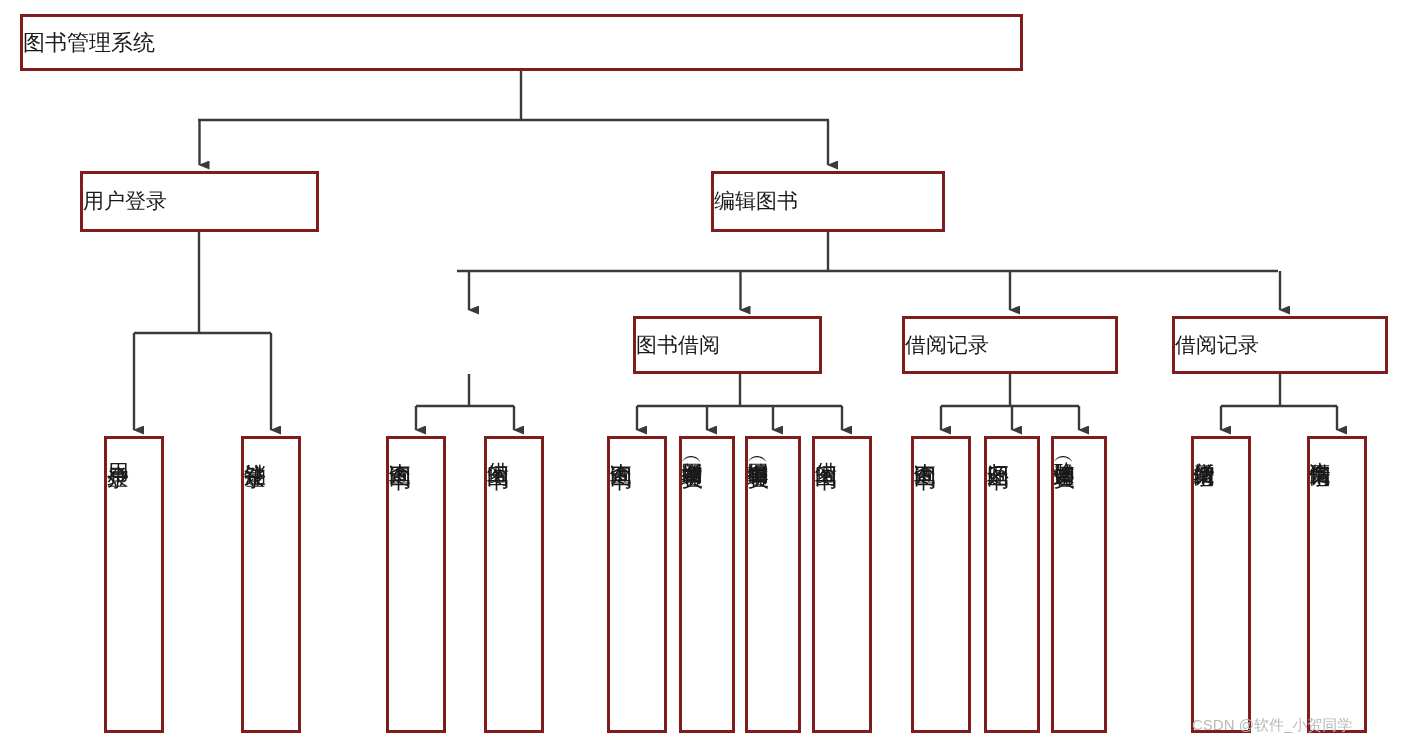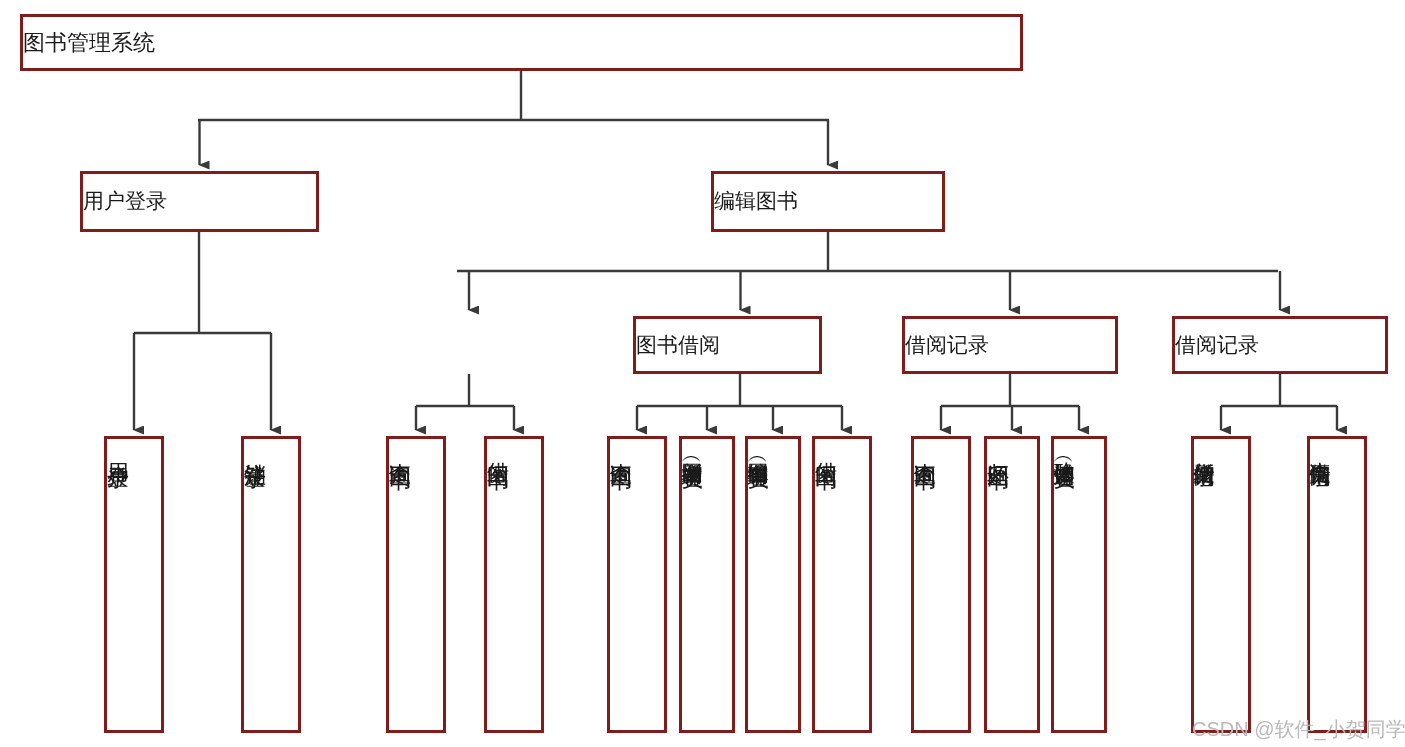--- a/index.html
+++ b/index.html
@@ -60,21 +60,21 @@
     font-size: 22px;
     letter-spacing: 2px;
     line-height: 1;
   }
   .node.vert.tall-text .node-label {
     font-size: 21px;
     letter-spacing: 1px;
   }
   .watermark {
     position: absolute;
-    font-size: 20px;
+    font-size: 15px;
     color: #b9b9b9;
     white-space: nowrap;
     user-select: none;
     text-align: right;
   }
 </style>
 </head>
 <body>
 
 <div id="diagram-root">

